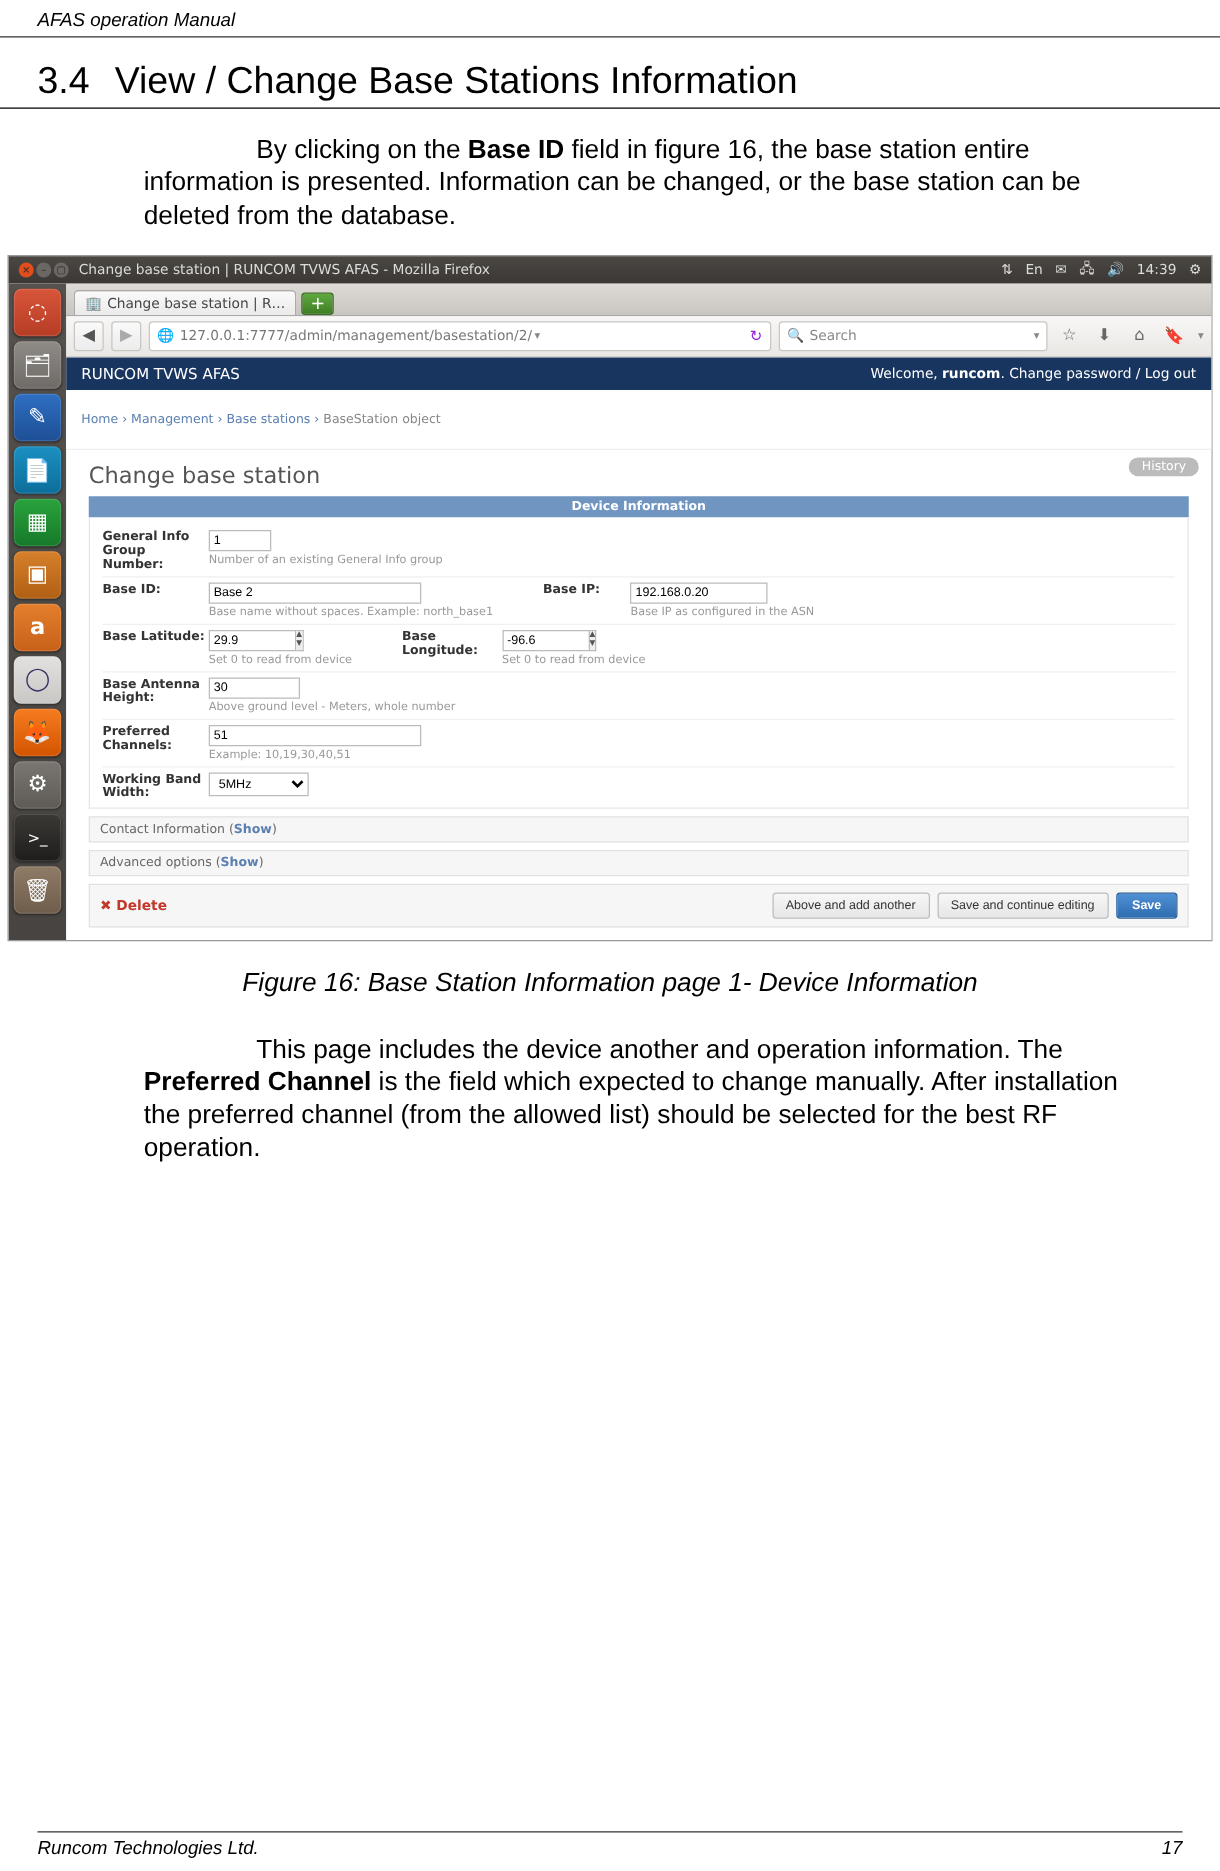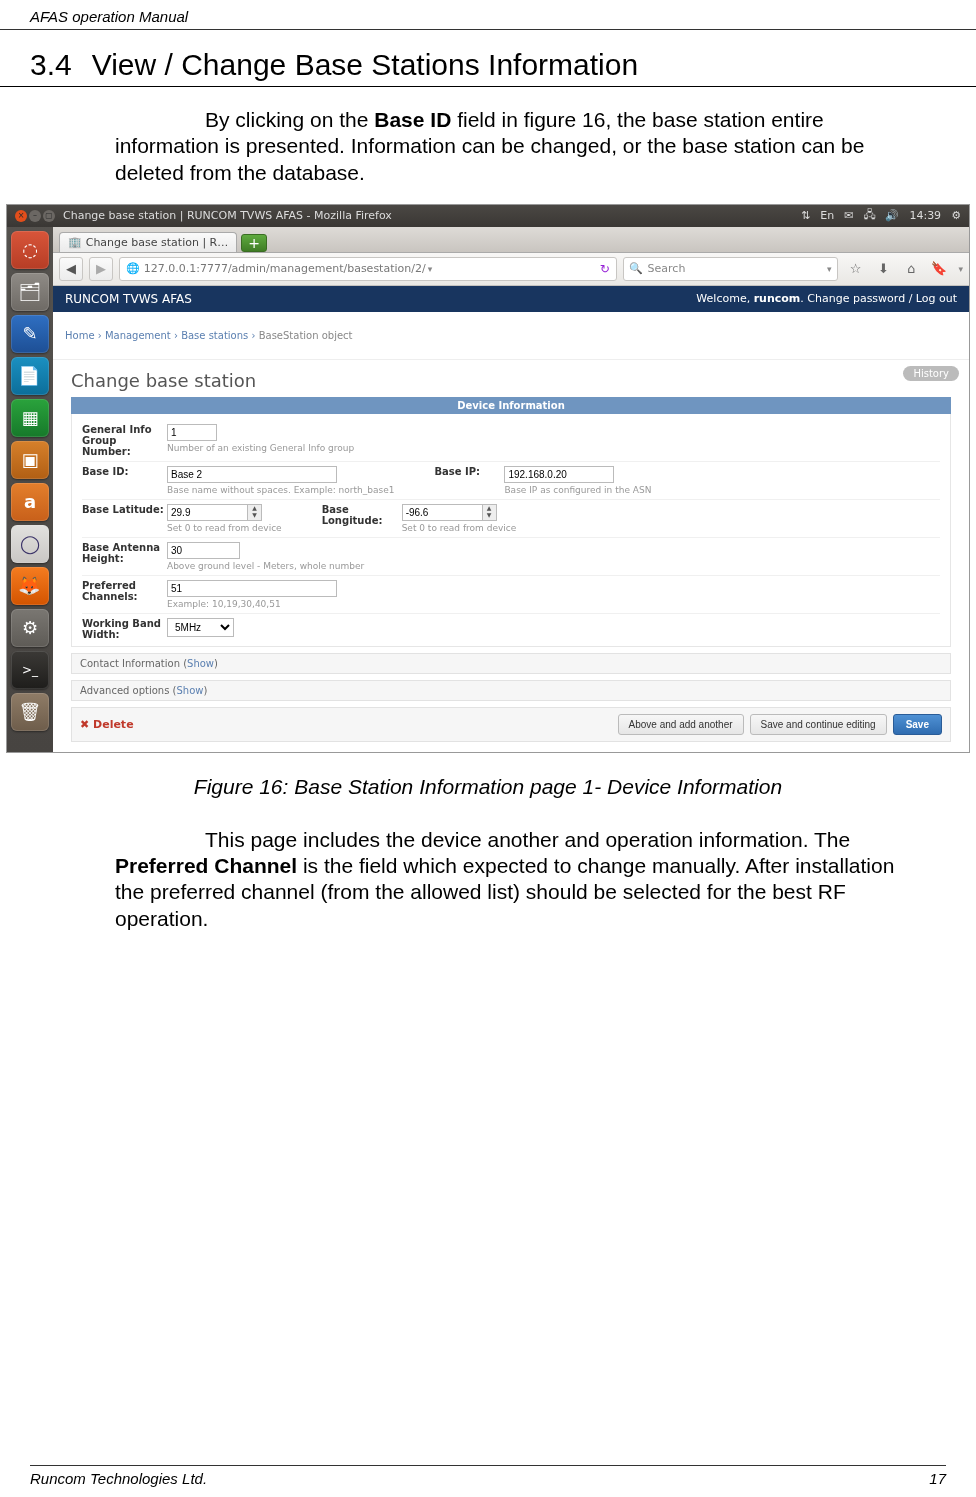--- a/index.html
+++ b/index.html
@@ -188,30 +188,30 @@
     margin-bottom:6px;background:#fff;
   }
   .row{display:flex;align-items:flex-start;padding:4px 0;border-bottom:1px solid #f0f0f0;}
   .row:last-child{border-bottom:none;}
   .lbl{width:85px;font-size:10px;font-weight:bold;color:#333;line-height:1.1;}
   .cell{display:flex;flex-direction:column;margin-right:40px;}
   .cell input, .cell select{
     font-size:10px;padding:2px 3px;border:1px solid #bbb;background:#fff;
   }
   .help{font-size:9px;color:#999;margin-top:2px;}
-  .num-spin{width:95px;display:flex;}
+  .num-spin{width:74px;display:flex;}
   .num-spin input{flex:1;width:70px;}
   .spin{width:14px;display:flex;flex-direction:column;border:1px solid #bbb;border-left:none;}
   .spin span{flex:1;font-size:6px;text-align:center;line-height:1;background:#eee;color:#555;}
 
   .collapsed{
     border:1px solid #e2e2e2;background:#f6f6f6;
     padding:4px 8px;font-size:10px;color:#666;margin-bottom:6px;
   }
-  .collapsed a{color:#5a7fb0;text-decoration:none;}
+  .collapsed a{color:#5a7fb0;text-decoration:none;font-weight:bold;}
 
   .submit-row{
     background:#f6f6f6;border:1px solid #e2e2e2;
     padding:6px 8px;display:flex;align-items:center;gap:6px;
   }
   .del{color:#c0392b;font-size:11px;font-weight:bold;text-decoration:none;}
   .submit-row .sp{flex:1;}
   .btn-g{background:linear-gradient(#f7f7f7,#e6e6e6);border:1px solid #bbb;font-size:10px;padding:4px 10px;border-radius:3px;color:#333;}
   .btn-b{background:linear-gradient(#4f91d4,#2f6cb0);border:1px solid #2a5c97;color:#fff;font-size:10px;padding:4px 12px;border-radius:3px;font-weight:bold;}
   .bottom-gap{flex:1;background:#f2f1f0;}
@@ -384,21 +384,21 @@
               <div class="lbl">Preferred Channels:</div>
               <div class="cell">
                 <input style="width: 170px;" value="51">
                 <span class="help">Example: 10,19,30,40,51</span>
               </div>
             </div>
 
             <div class="row">
               <div class="lbl">Working Band Width:</div>
               <div class="cell">
-                <select style="width:67px">
+                <select style="width:80px">
                   <option>5MHz</option>
                 </select>
               </div>
             </div>
 
           </div>
 
           <div class="collapsed">
             <span>Contact Information (</span><a>Show</a><span>)</span>
           </div>

